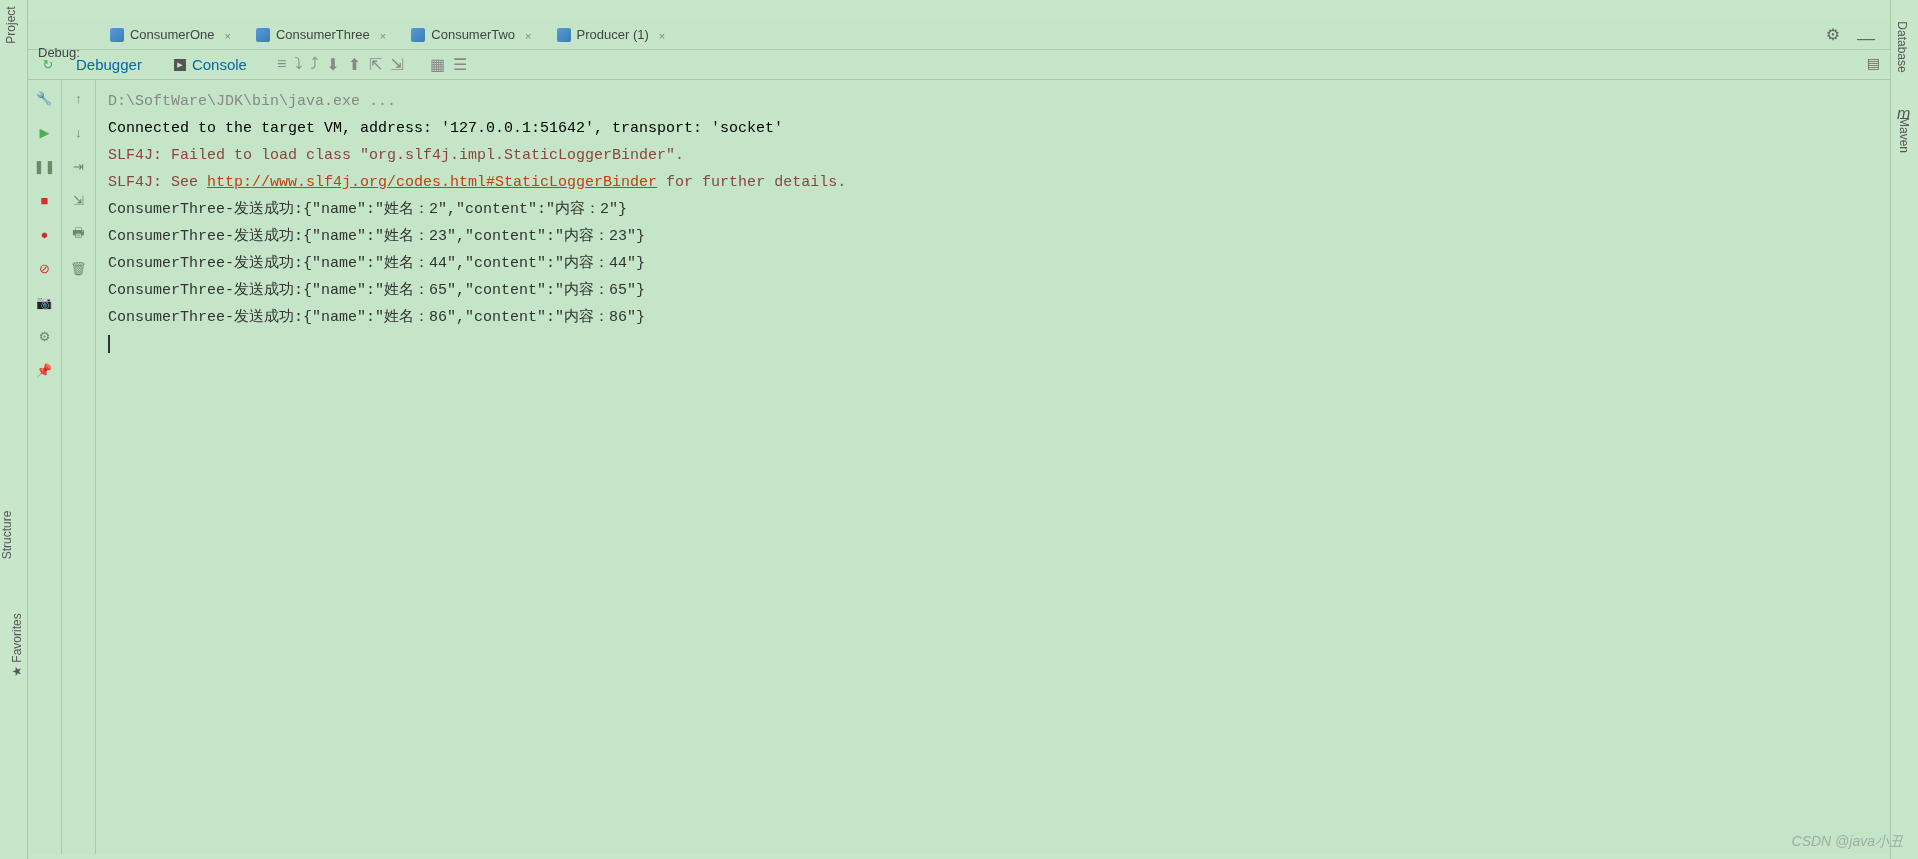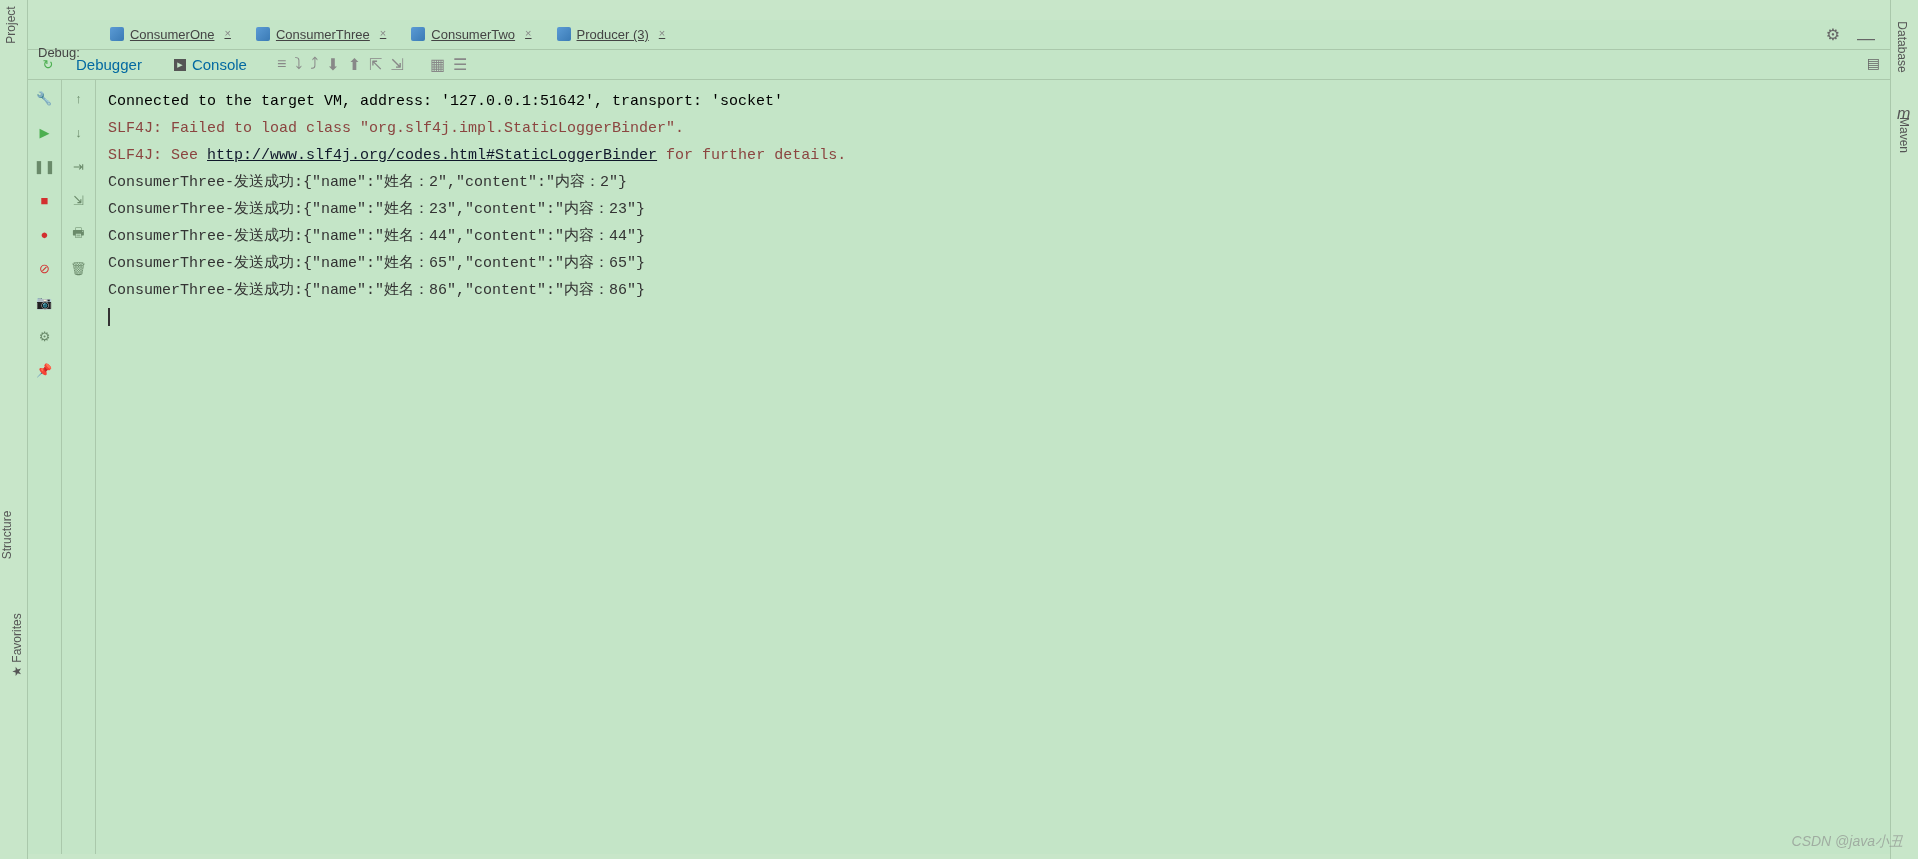--- a/index.html
+++ b/index.html
@@ -70,28 +70,27 @@
       border-bottom: 1px solid #aac8ab;
     }
     .debug-label {
       font-size: 13px;
       color: #444;
       margin-right: 20px;
       margin-top: 36px;
     }
     .debug-tab {
       display: flex;
-      align-items: flex-start;
+      align-items: flex-end;
       gap: 6px;
       padding: 4px 10px;
       margin-right: 5px;
       color: #444;
       cursor: pointer;
       font-size: 13px;
-      text-decoration: underline;
     }
     .debug-tab .tab-icon {
       width: 14px;
       height: 14px;
       background: linear-gradient(135deg, #5b9bd5, #3a7ab5);
       border-radius: 2px;
     }
     .debug-tab .close-x {
       color: #888;
       font-size: 11px;
@@ -206,21 +205,21 @@
       font-size: 15px;
       line-height: 1.8;
       color: #333;
       overflow: auto;
     }
     .console-line { white-space: pre; }
     .line-gray { color: #888; }
     .line-blue { color: #000000; }
     .line-brown { color: #8b4540; }
     .line-black { color: #333; }
-    .console-link { color: #0f172a; text-decoration: underline; }
+    .console-link { color: #c2410c; text-decoration: underline; }
     .cursor-line {
       display: inline-block;
       width: 2px;
       height: 18px;
       background: #333;
       vertical-align: middle;
     }
     .watermark {
       position: absolute;
       right: 15px;
@@ -259,21 +258,21 @@
       <span>ConsumerThree</span>
       <span class="close-x">×</span>
     </div>
     <div class="debug-tab">
       <span class="tab-icon"></span>
       <span>ConsumerTwo</span>
       <span class="close-x">×</span>
     </div>
     <div class="debug-tab">
       <span class="tab-icon"></span>
-      <span>Producer (3)</span>
+      <span>Producer (1)</span>
       <span class="close-x">×</span>
     </div>
     <span class="debug-settings">⚙</span>
     <span class="debug-minimize">—</span>
   </div>
 
   <div class="tool-row" style="position:relative;">
     <span class="tool-icon-btn" style="color:#4caf50;">↻</span>
     <div class="tool-tab">
       <span>Debugger</span>
@@ -311,20 +310,21 @@
     </div>
     <div class="mid-tools">
       <span class="left-tool-btn">↑</span>
       <span class="left-tool-btn">↓</span>
       <span class="left-tool-btn">⇥</span>
       <span class="left-tool-btn">⇲</span>
       <span class="left-tool-btn">🖶</span>
       <span class="left-tool-btn">🗑</span>
     </div>
     <div class="console-output">
+      <div class="console-line line-gray">D:\SoftWare\JDK\bin\java.exe ...</div>
       <div class="console-line line-blue">Connected to the target VM, address: '127.0.0.1:51642', transport: 'socket'</div>
       <div class="console-line line-brown">SLF4J: Failed to load class "org.slf4j.impl.StaticLoggerBinder".</div>
       <div class="console-line line-brown"><span>SLF4J: See </span><a href="#" class="console-link">http://www.slf4j.org/codes.html#StaticLoggerBinder</a><span> for further details.</span></div>
       <div class="console-line line-black">ConsumerThree-发送成功:{"name":"姓名：2","content":"内容：2"}</div>
       <div class="console-line line-black">ConsumerThree-发送成功:{"name":"姓名：23","content":"内容：23"}</div>
       <div class="console-line line-black">ConsumerThree-发送成功:{"name":"姓名：44","content":"内容：44"}</div>
       <div class="console-line line-black">ConsumerThree-发送成功:{"name":"姓名：65","content":"内容：65"}</div>
       <div class="console-line line-black">ConsumerThree-发送成功:{"name":"姓名：86","content":"内容：86"}</div>
       <div class="console-line"><span class="cursor-line"></span></div>
     </div>

